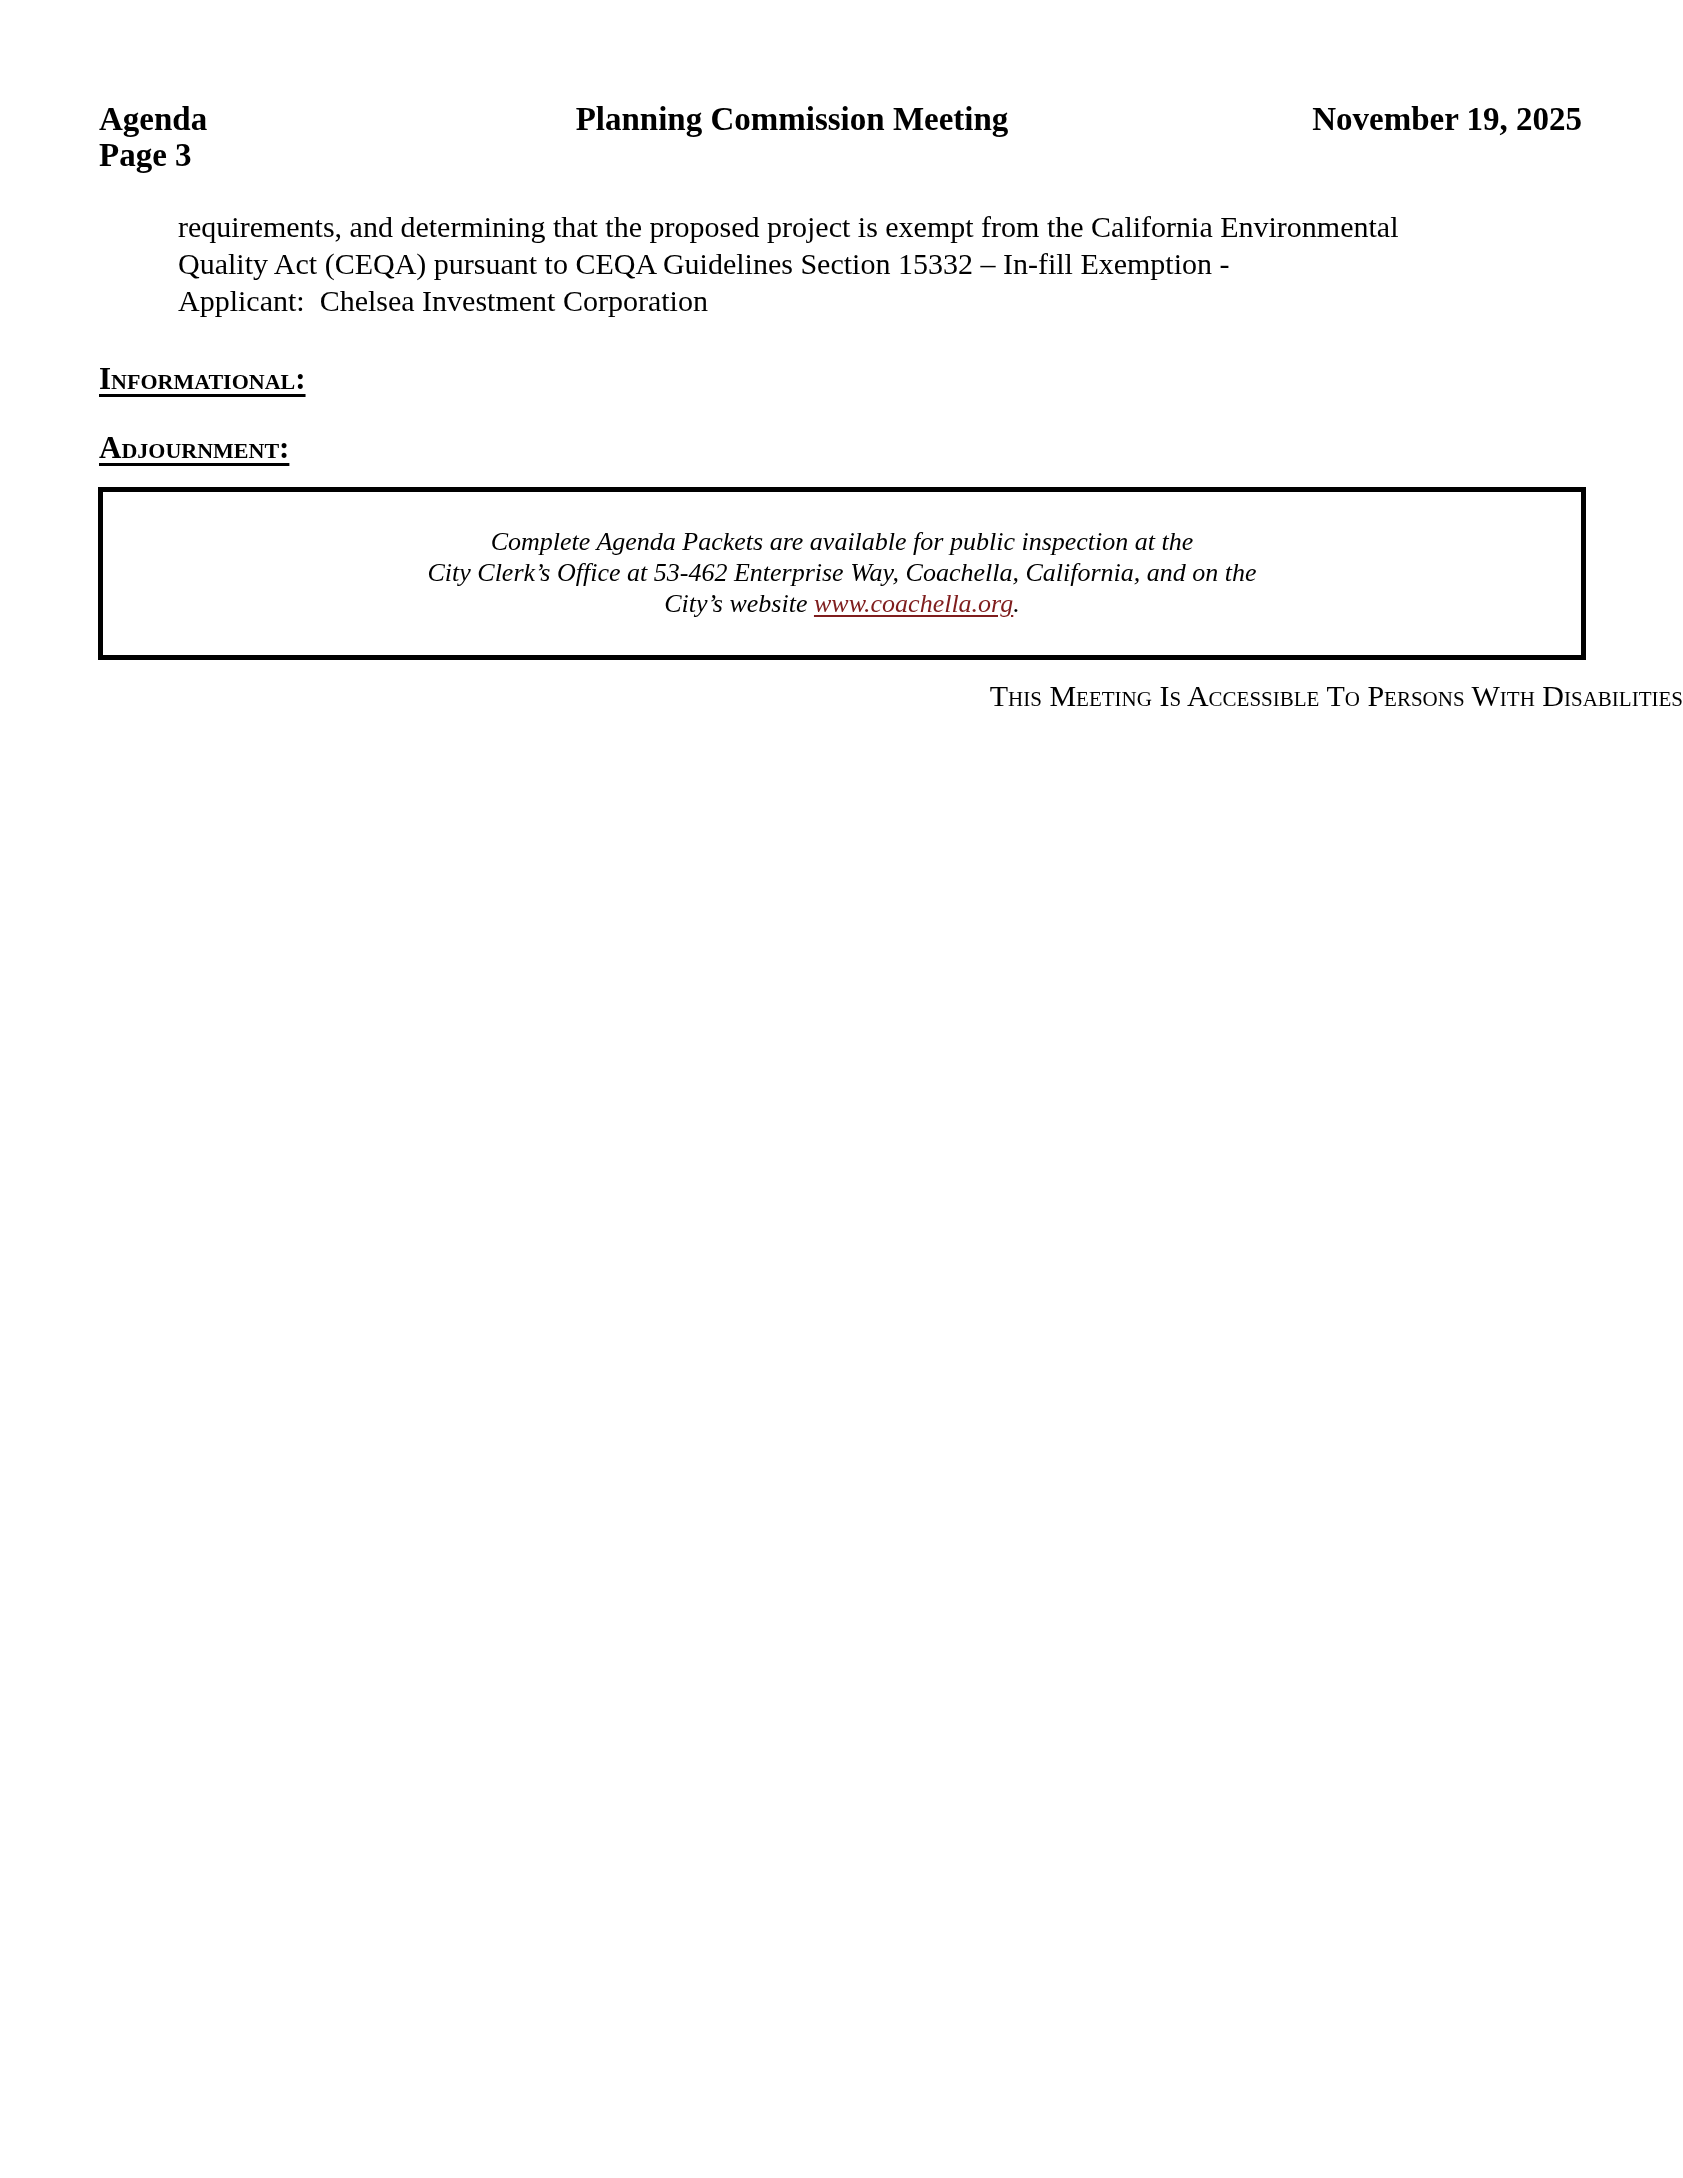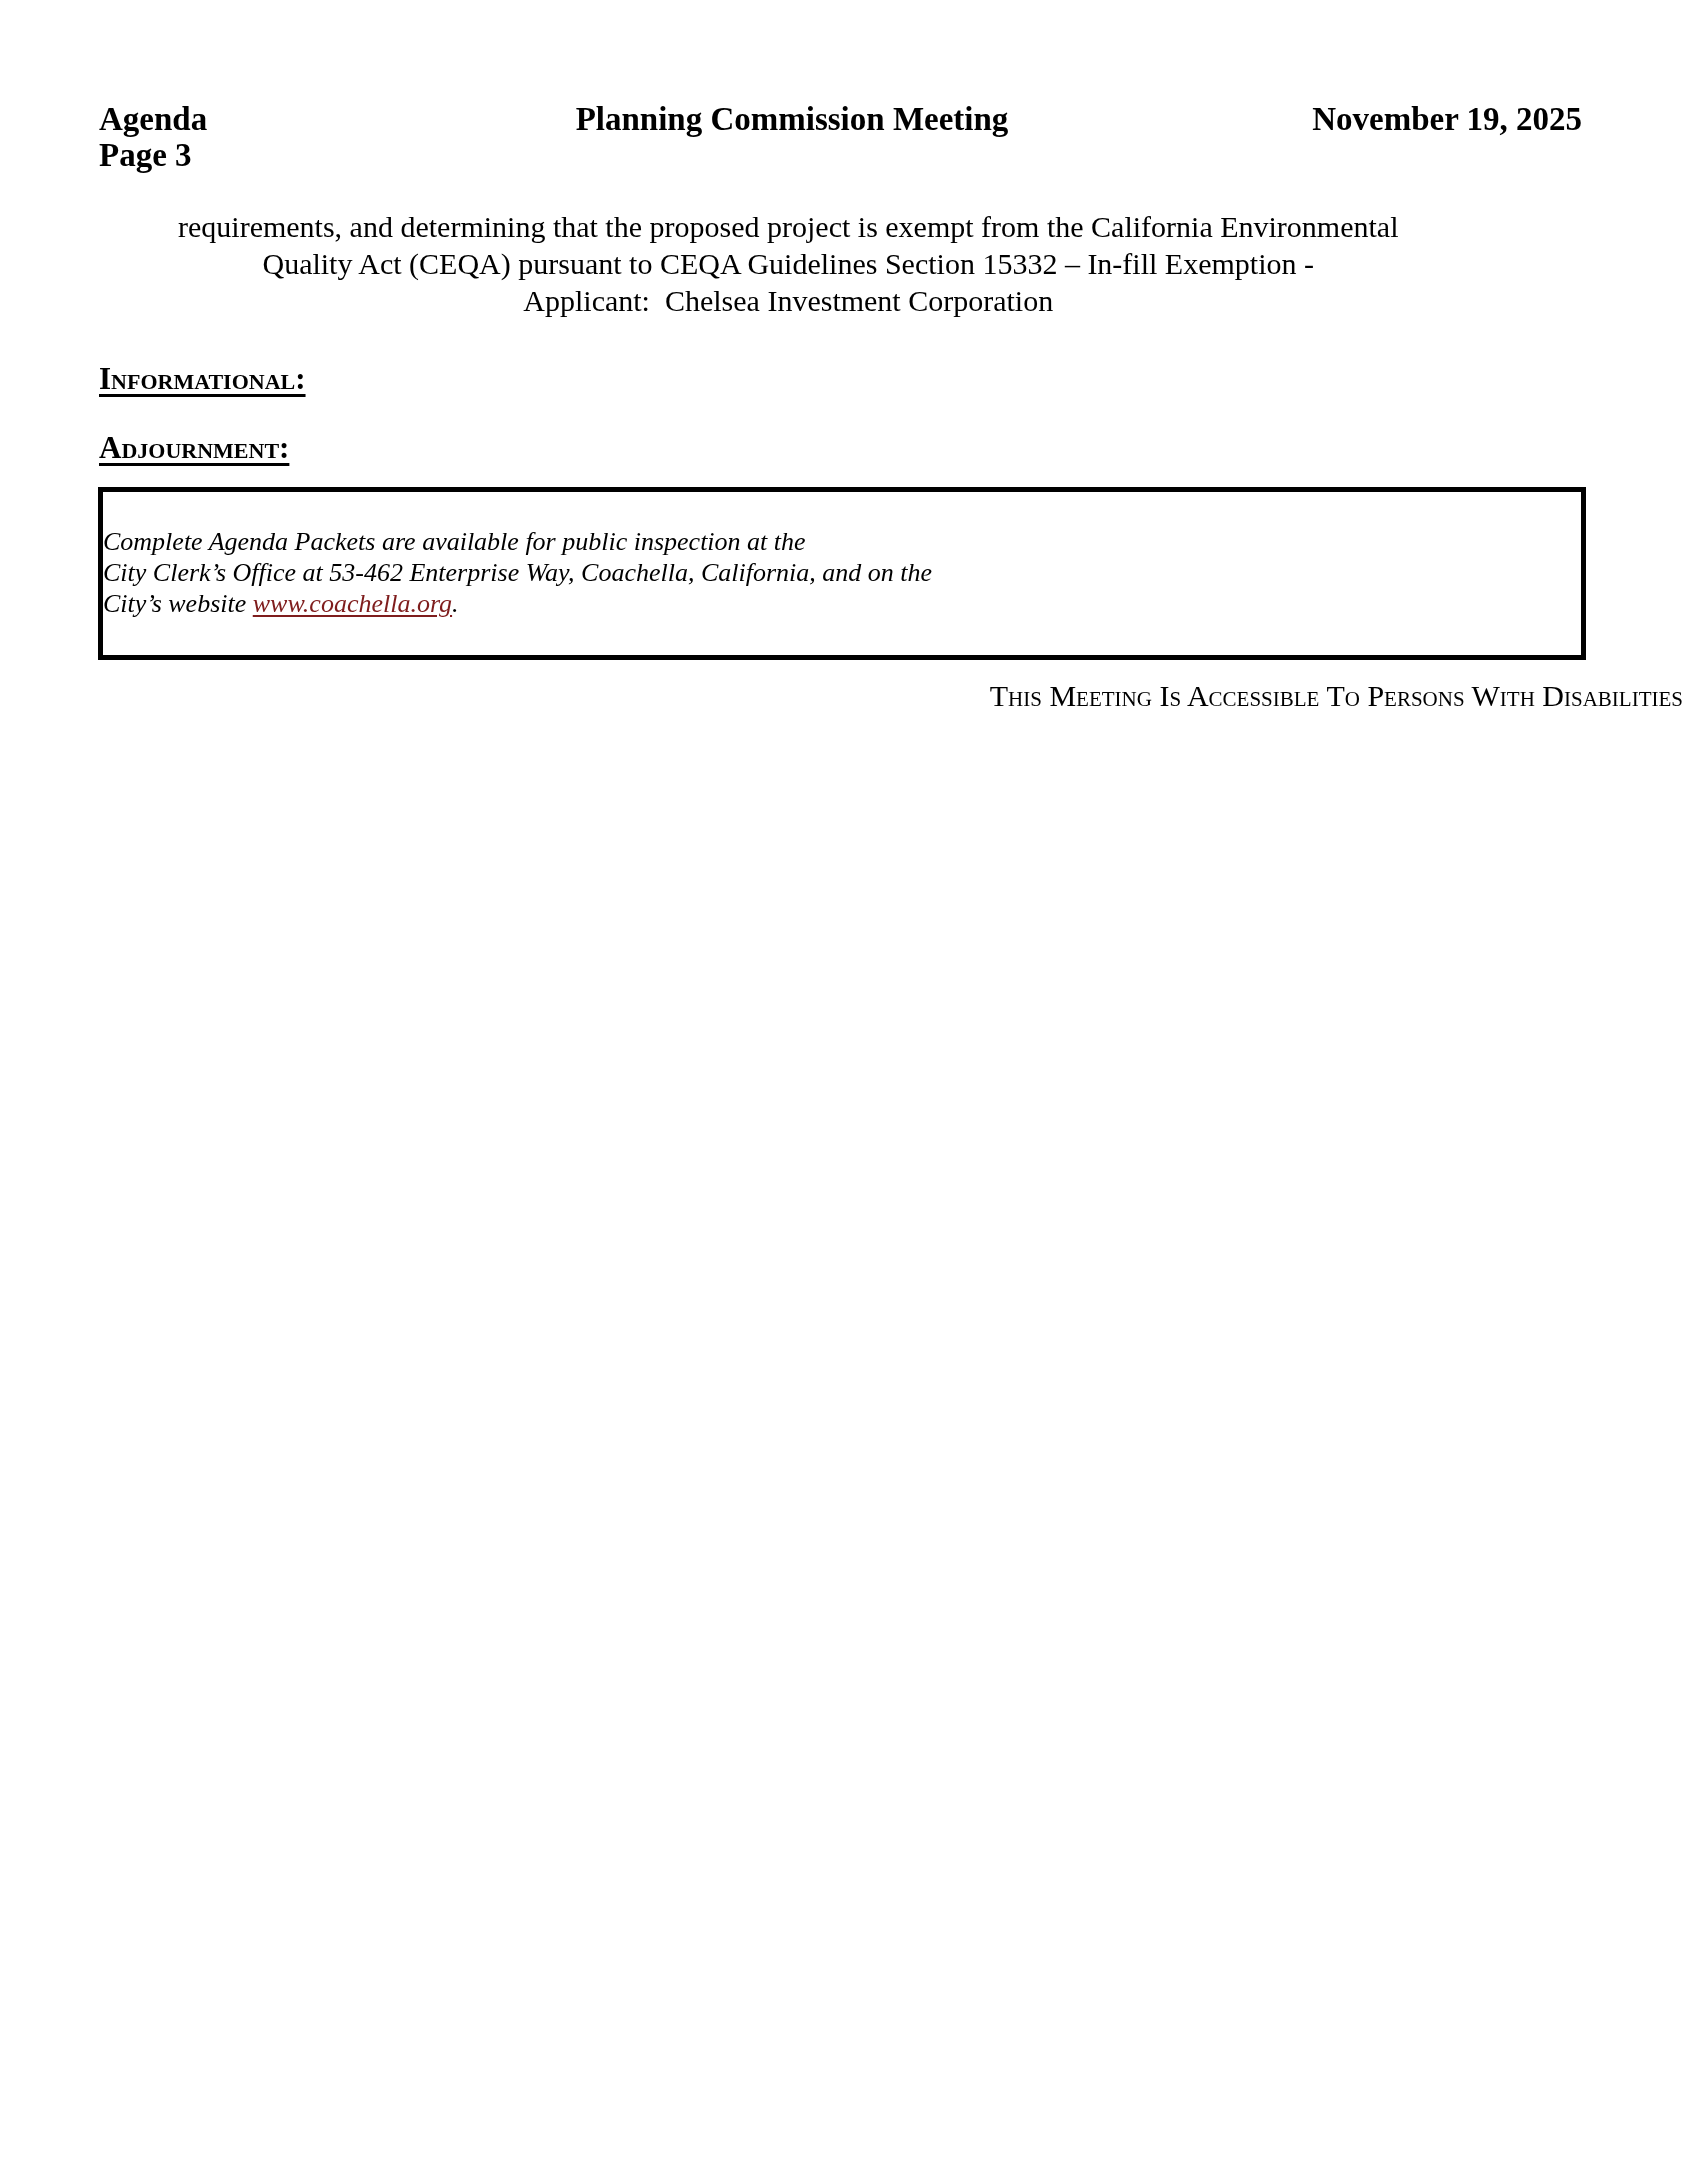--- a/index.html
+++ b/index.html
@@ -28,21 +28,21 @@
   #hdr-center { left: 0; width: 1584px; top: 103px; text-align: center; }
   #hdr-center span { display: inline-block; margin-left: 0; }
   #hdr-right  { right: 101px; top: 103px; text-align: center; }
 
   
   .body-text {
     font-size: 30px;
     line-height: 37px;
   }
   #body-cont { left: 178px; top: 208px; }
-  #body-cont .line { display: block; white-space: pre; text-align: center; }
+  #body-cont .line { display: block; white-space: pre; }
 
   
   .section-heading {
     font-weight: bold;
     font-variant: small-caps;
     font-size: 31px;
     line-height: 31px;
     text-decoration: underline;
     text-decoration-thickness: 3px;
     text-underline-offset: 5px;
@@ -58,21 +58,21 @@
     width: 1478px;   
     height: 163px;   
     border: 5px solid #000000;
     box-sizing: content-box;
   }
   #notice-text {
     position: absolute;
     left: 0;
     right: 0;
     top: 34px;
-    text-align: left;
+    text-align: center;
     font-style: italic;
     font-size: 26px;
     line-height: 31px;
   }
   #notice-text .line { display: block; white-space: nowrap; }
   #notice-link {
     color: #7f1d1d;
     text-decoration: underline;
     text-decoration-thickness: 2px;
     text-underline-offset: 3px;

